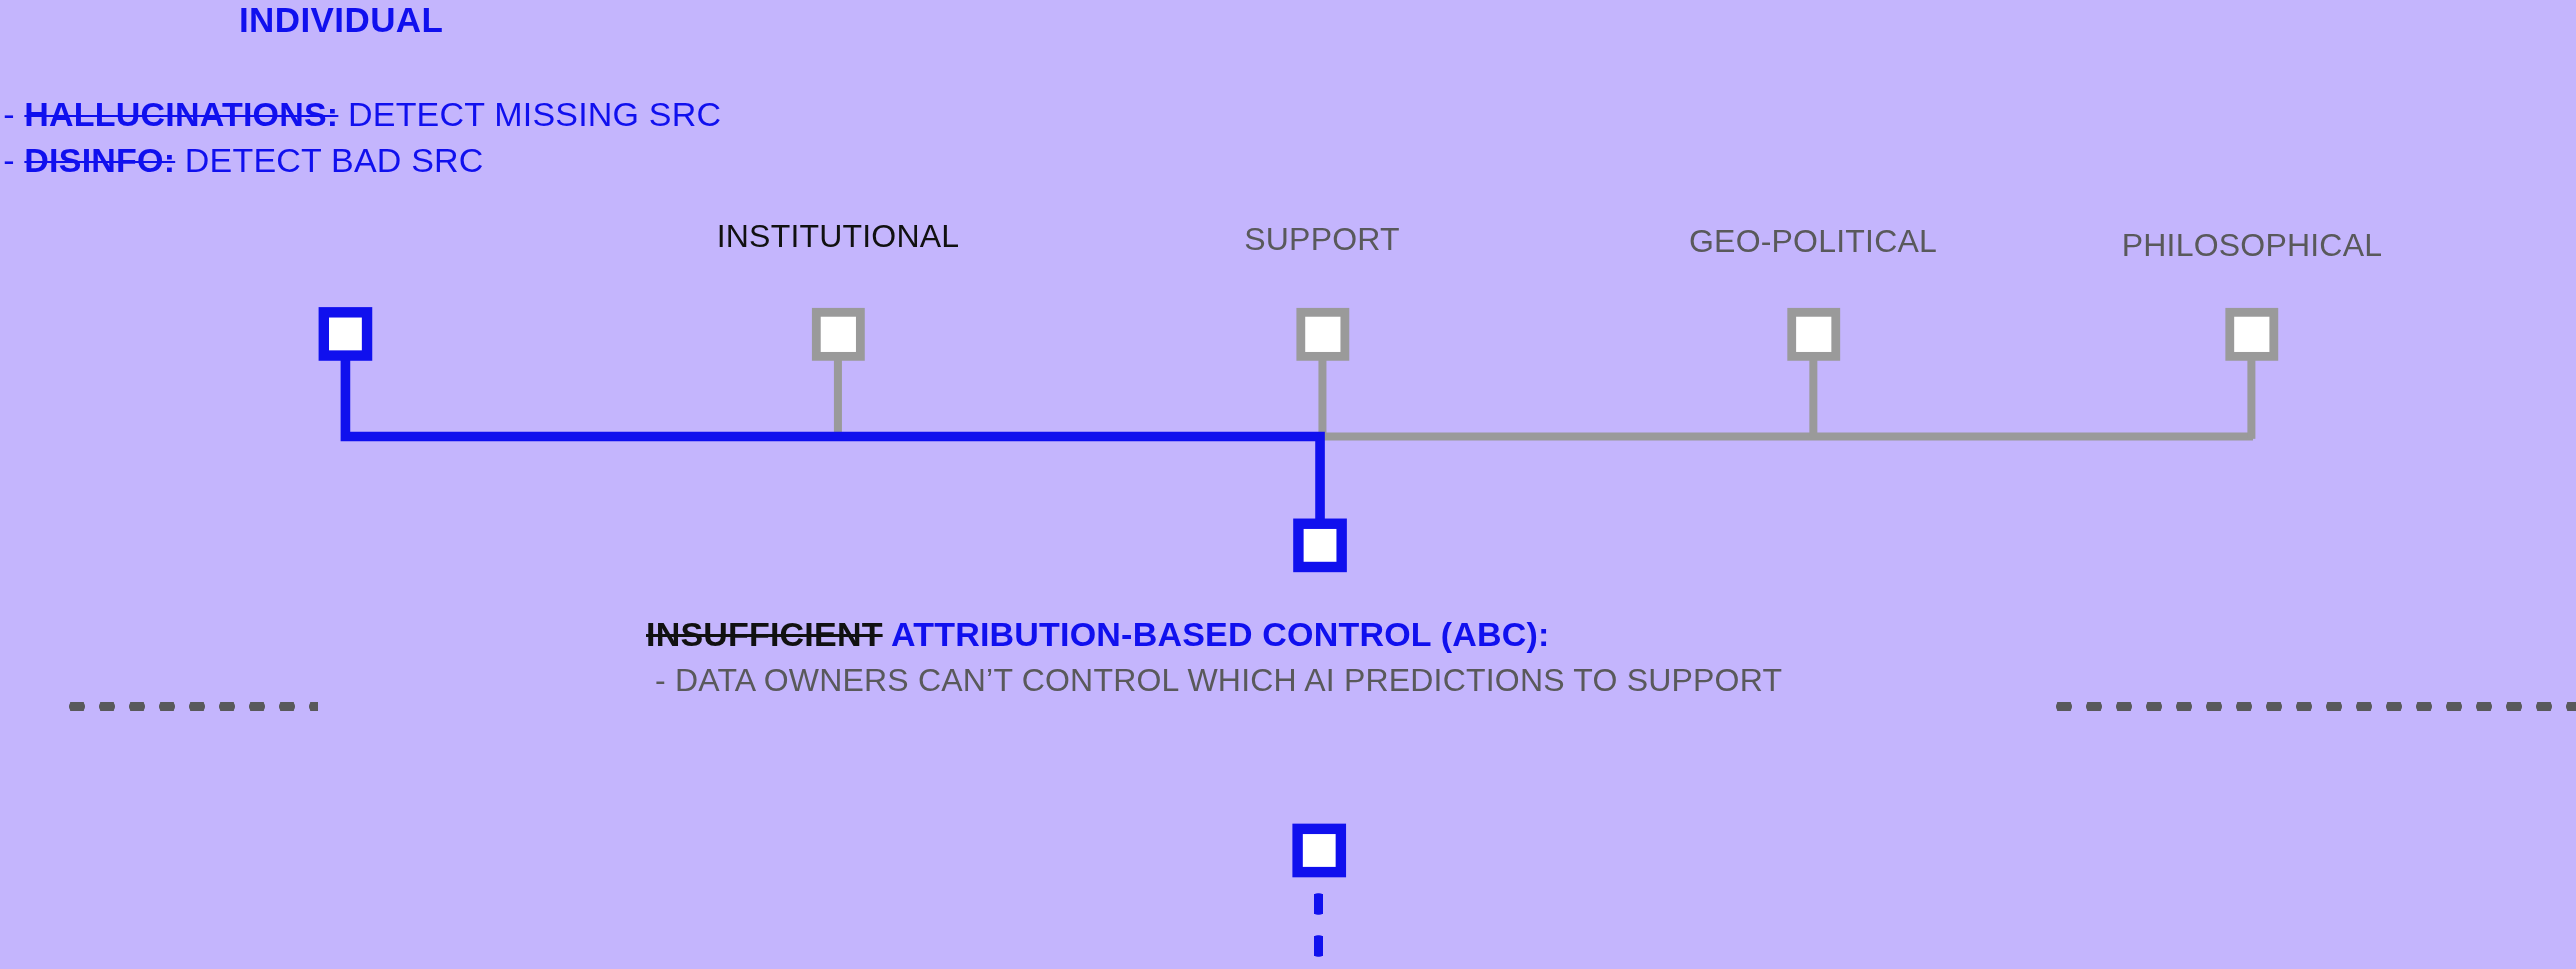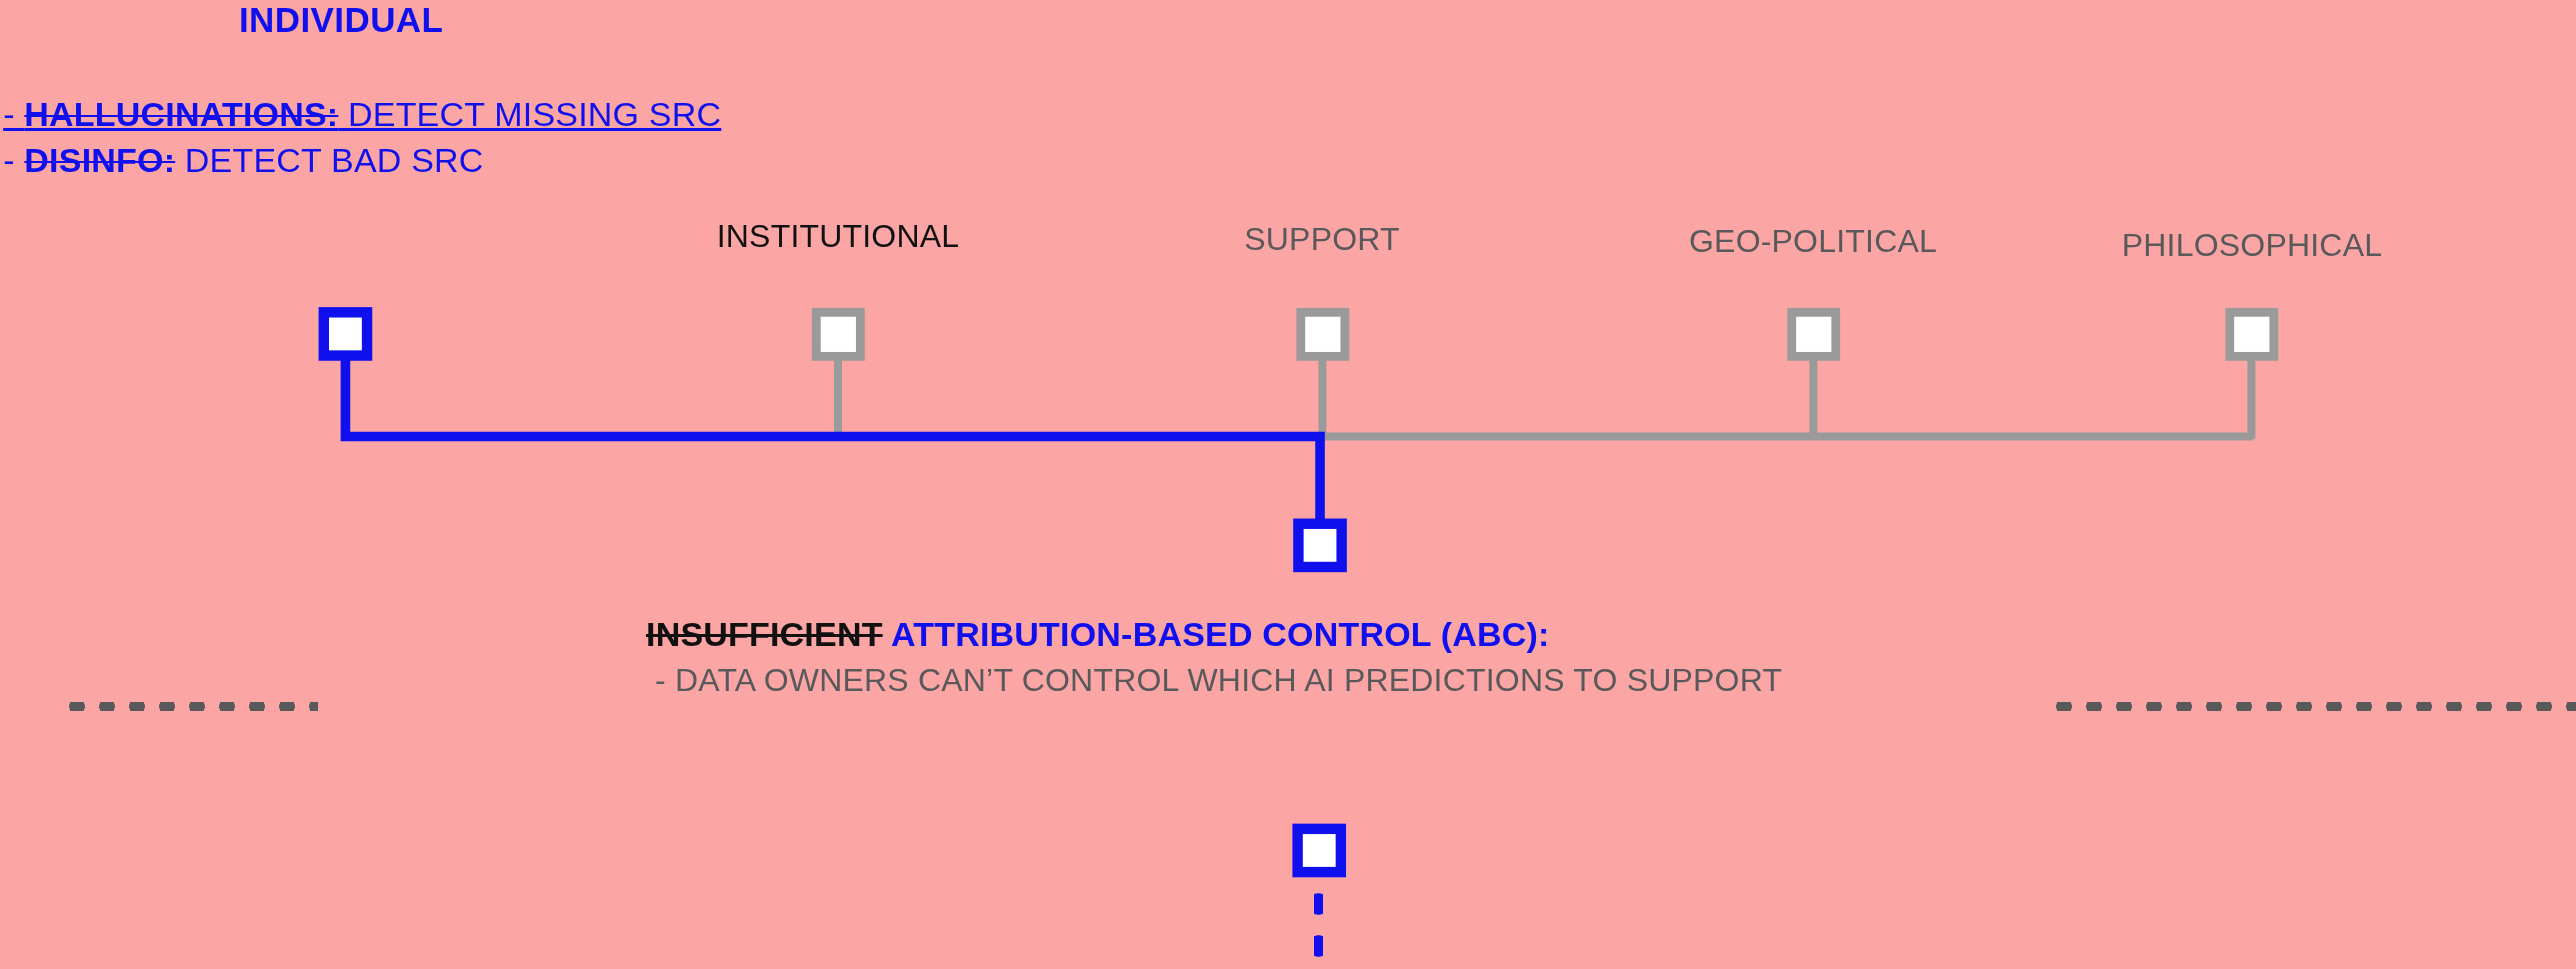--- a/index.html
+++ b/index.html
@@ -8,21 +8,21 @@
     background: #ffffff;
   }
   body {
     font-family: "Liberation Sans", sans-serif;
     -webkit-font-smoothing: antialiased;
   }
   #stage {
     position: relative;
     width: 2576px;
     height: 969px;
-    background: #fca5a5;
+    background: #c4b5fd;
     overflow: hidden;
   }
 
   
   .txt { position: absolute; white-space: nowrap; line-height: 1; }
 
   #individual-heading {
     left: 239px;
     top: 1.6px;
     font-size: 35px;
@@ -32,21 +32,21 @@
   }
 
   .issue-line {
     position: absolute;
     left: 3.2px;
     font-size: 34px;
     color: #1010ee;
     white-space: nowrap;
     letter-spacing: 0.2px;
   }
-  #issue-line-0 { top: 95px; text-decoration: underline; }
+  #issue-line-0 { top: 95px; }
   #issue-line-1 { top: 141px; }
   .issue-term {
     font-weight: bold;
     text-decoration: line-through;
     text-decoration-thickness: 2.4px;
   }
   .issue-desc { font-weight: normal; }
 
   
   .axis-label {

